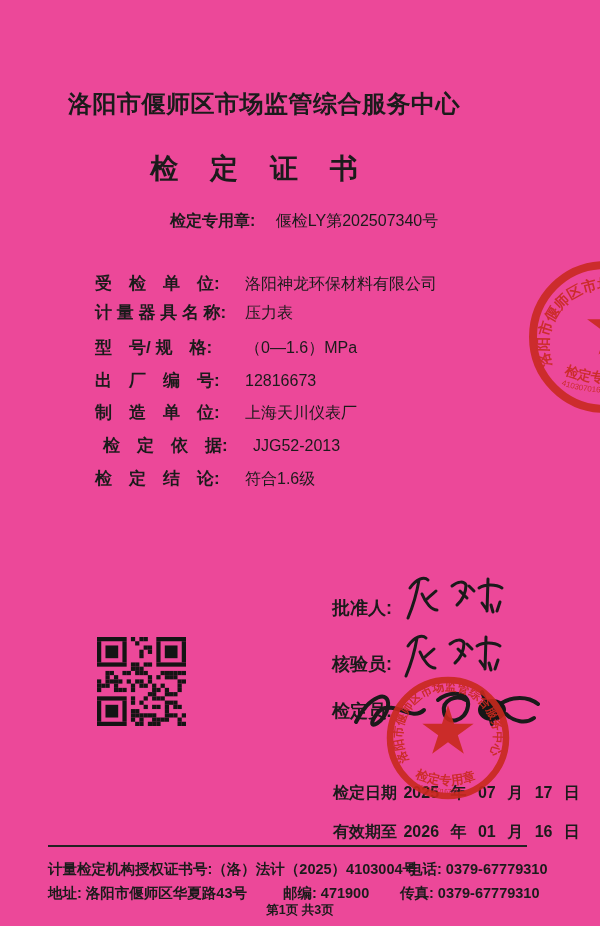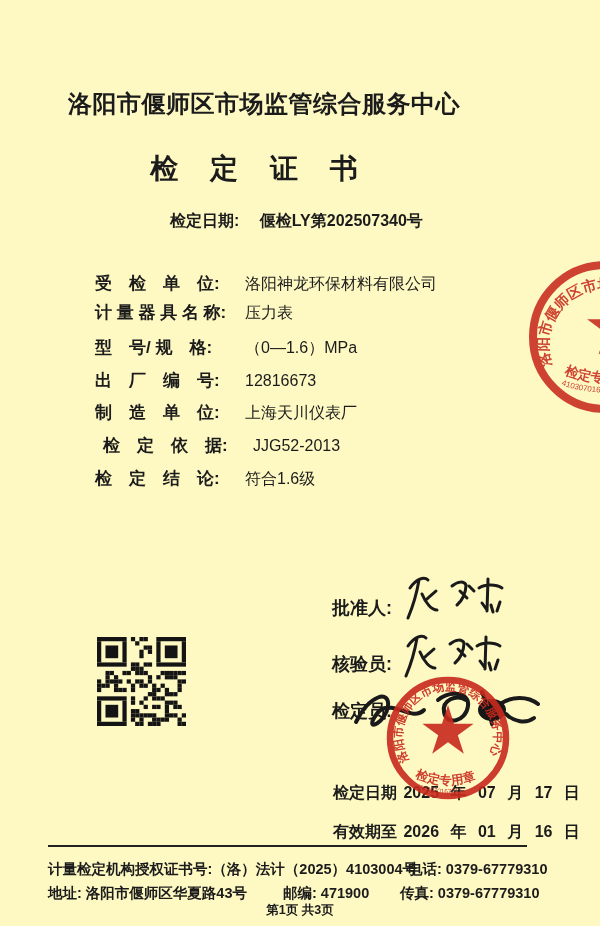--- a/index.html
+++ b/index.html
@@ -1,32 +1,32 @@
 <!DOCTYPE html>
 <html><head>
 <meta charset="utf-8">
 <style>
   html,body{margin:0;padding:0;background:#ffffff;}
   .page{
-    position:relative;width:600px;height:926px;background:#fef9c3;
+    position:relative;width:600px;height:926px;background:#ec4899;
     overflow:hidden;font-family:"Liberation Sans","DejaVu Sans",sans-serif;
     color:#1b1b1b;
   }
   .abs{position:absolute;}
   .org-title{
     left:0;top:88px;width:528px;text-align:center;
     font-size:24px;font-weight:bold;letter-spacing:0.5px;white-space:nowrap;
   }
   .doc-title{
     left:0;top:150px;width:520px;text-align:center;
     font-size:28px;font-weight:bold;letter-spacing:12px;white-space:nowrap;
   }
   .cert-no{left:170px;top:211px;font-size:16px;white-space:nowrap;}
   .cert-no .lbl{font-weight:bold;}
-  .cert-no .val{margin-left:16px;font-weight:bold;}
+  .cert-no .val{margin-left:16px;font-weight:normal;}
   .frow{left:95px;height:22px;white-space:nowrap;font-size:17px;}
   .frow .flabel{display:inline-block;width:150px;font-weight:bold;white-space:pre;}
   .frow .fvalue{font-size:16px;}
   .sig-label{font-size:18px;font-weight:bold;white-space:nowrap;}
   .date-row{white-space:nowrap;}
   .date-row .dlabel{font-size:16px;font-weight:bold;display:inline-block;width:62px;}
   .date-row .dvalue{font-size:16px;font-weight:bold;word-spacing:7px;margin-left:4px;}
   .sep-line{left:48px;top:845px;width:479px;height:2px;background:#222;}
   .foot{font-size:14.5px;font-weight:bold;white-space:nowrap;}
   .page-info{left:0;top:902px;width:600px;text-align:center;font-size:12.5px;font-weight:bold;}
@@ -34,21 +34,21 @@
   .sig-svg path{fill:none;stroke:#1a1a1a;stroke-linecap:round;stroke-linejoin:round;}
 </style>
 </head>
 <body>
 
 <div class="page">
 
   <div class="abs org-title">洛阳市偃师区市场监管综合服务中心</div>
   <div class="abs doc-title">检 定 证 书</div>
   <div class="abs cert-no">
-    <span class="lbl">检定日期:</span>
+    <span class="lbl">检定专用章:</span>
     <span class="val">偃检LY第202507340号</span>
   </div>
 
   <div class="abs frow" style="top:272px;">
     <span class="flabel">受　检　单　位:</span><span class="fvalue">洛阳神龙环保材料有限公司</span>
   </div>
   <div class="abs frow" style="top:301px;">
     <span class="flabel">计 量 器 具 名 称:</span><span class="fvalue">压力表</span>
   </div>
   <div class="abs frow" style="top:336px;">

